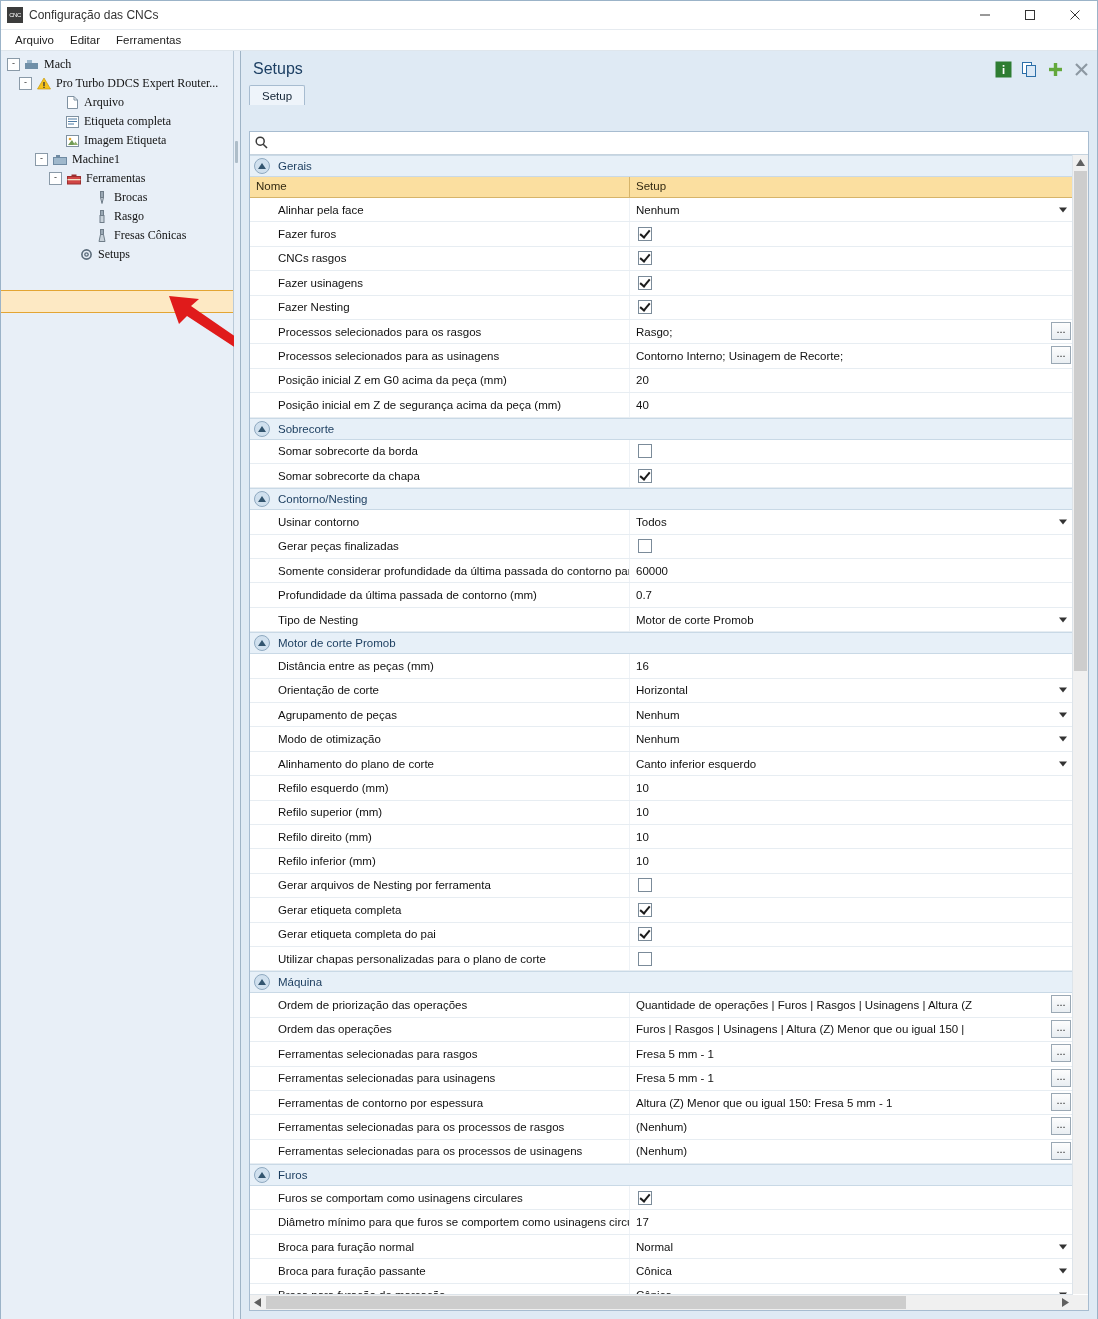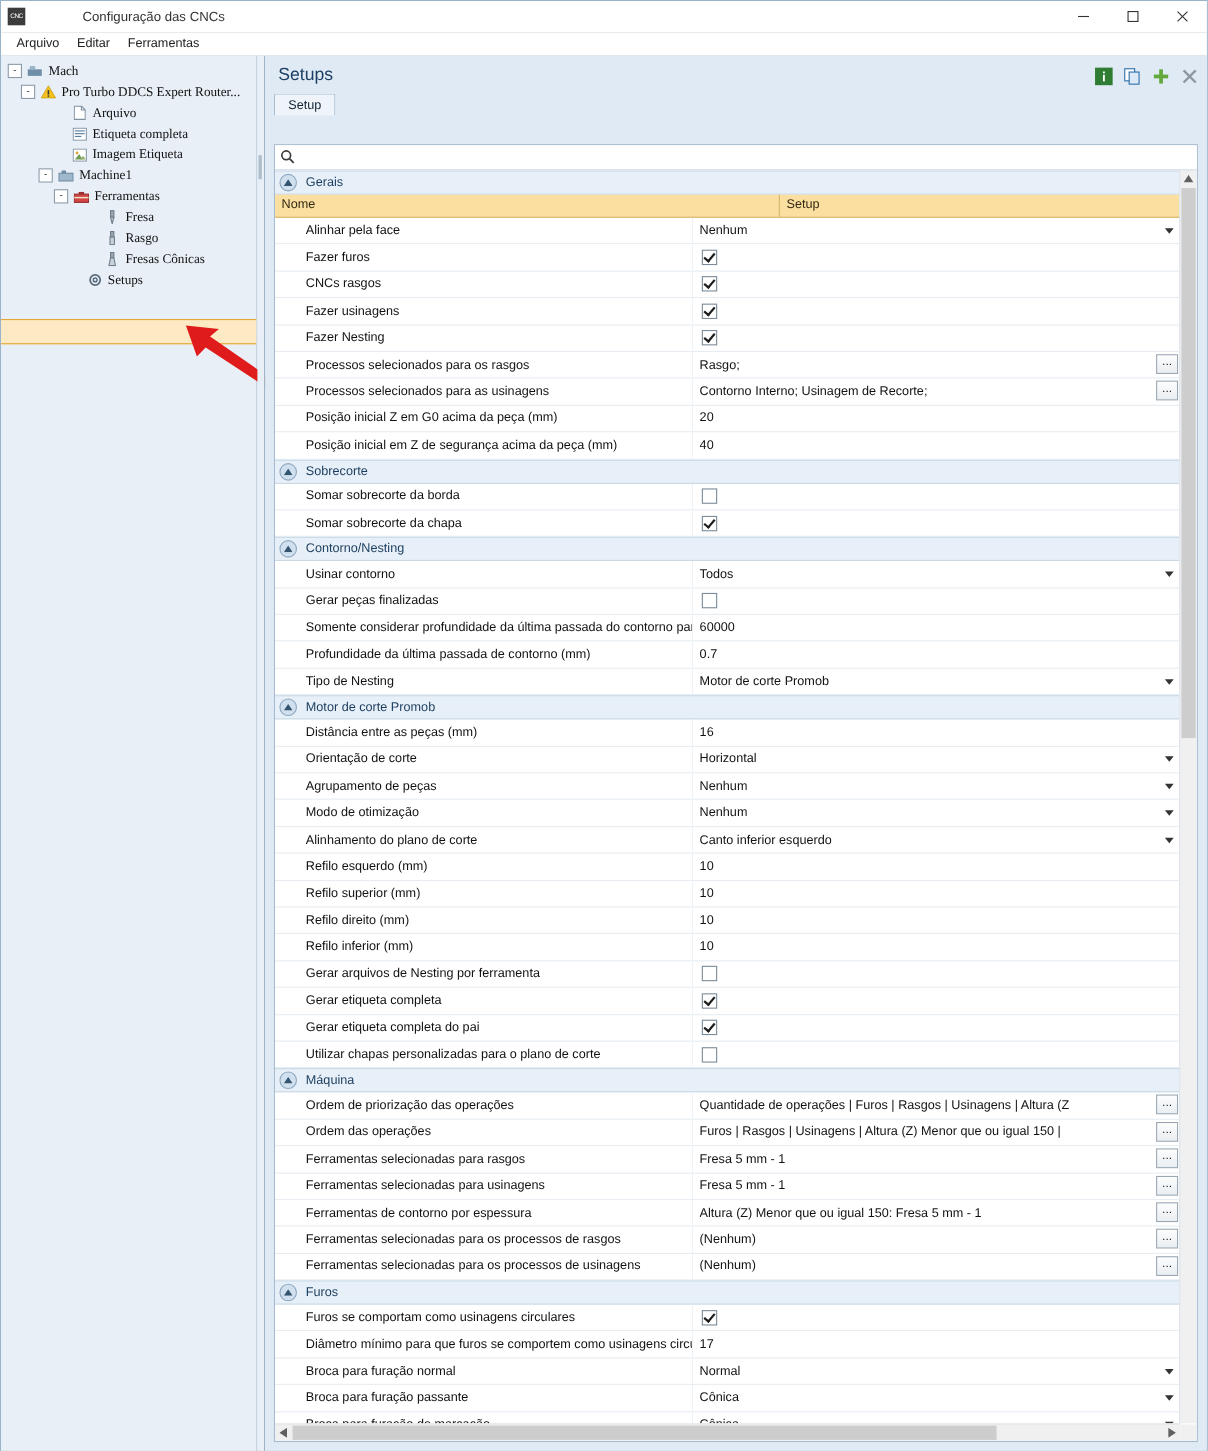--- a/index.html
+++ b/index.html
@@ -24,21 +24,20 @@
     background: #eef3f8;
   }
 
   
   .titlebar {
     height: 28px;
     background: #ffffff;
     display: flex;
     align-items: center;
     border-bottom: 1px solid #e6ebf0;
-    gap: 46px;
   }
   .title-icon {
     width: 16px; height: 16px;
     margin: 0 6px 0 6px;
     background: #3c3c3c;
     color: #fff;
     font-size: 6px;
     line-height: 16px;
     text-align: center;
     letter-spacing: -0.5px;
@@ -258,21 +257,21 @@
     display: flex;
     background: #fbdfa0;
     border-bottom: 1px solid #d6b46a;
     font-size: 11.5px;
   }
   .hdr-cell {
     padding: 3px 0 0 6px;
     color: #332a12;
     box-sizing: border-box;
   }
-  .hdr-cell.name { width: 459px; border-right: 1px solid #d6b46a; }
+  .hdr-cell.name { width: 380px; border-right: 1px solid #d6b46a; }
   .hdr-cell.val { flex: 1; }
 
   .row {
     height: 23.4px;
     display: flex;
     border-bottom: 1px solid #e7edf2;
     font-size: 11.5px;
     align-items: center;
   }
   .cell-name {
@@ -507,21 +506,21 @@
         </div>
 
         <div class="tnode" style="padding-left:74px;">
           <span class="expander blank"></span>
           <span class="ticon">
             <svg width="10" height="13" viewBox="0 0 10 13">
                 <rect x="3.5" y="0.5" width="3" height="6" fill="#9aa8b4" stroke="#6f7d89"></rect>
                 <polygon points="3.5,6.5 6.5,6.5 5,12.5" fill="#c8d2da" stroke="#6f7d89"></polygon>
               </svg>
           </span>
-          <span class="tlabel">Fresa</span>
+          <span class="tlabel">Brocas</span>
         </div>
 
         <div class="tnode" style="padding-left:74px;">
           <span class="expander blank"></span>
           <span class="ticon">
             <svg width="10" height="13" viewBox="0 0 10 13">
                 <rect x="3.5" y="0.5" width="3" height="5" fill="#9aa8b4" stroke="#6f7d89"></rect>
                 <rect x="3" y="5.5" width="4" height="7" fill="#c8d2da" stroke="#6f7d89"></rect>
               </svg>
           </span>

